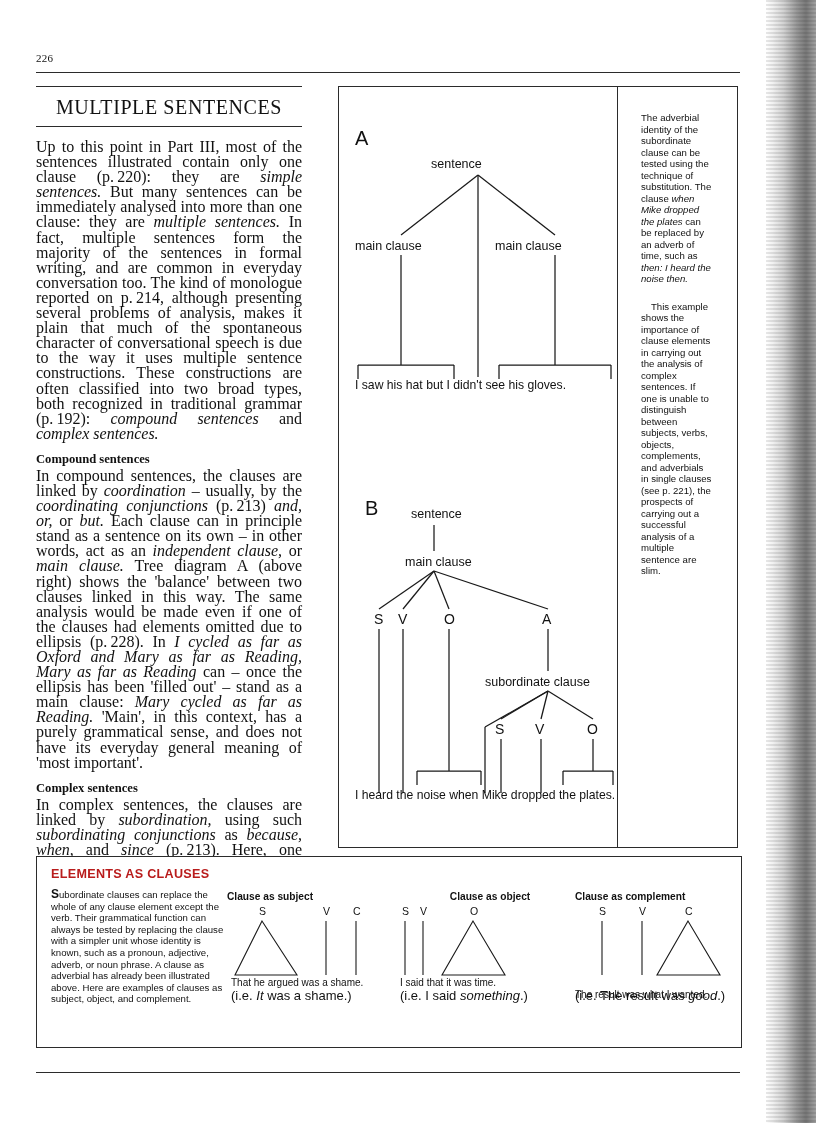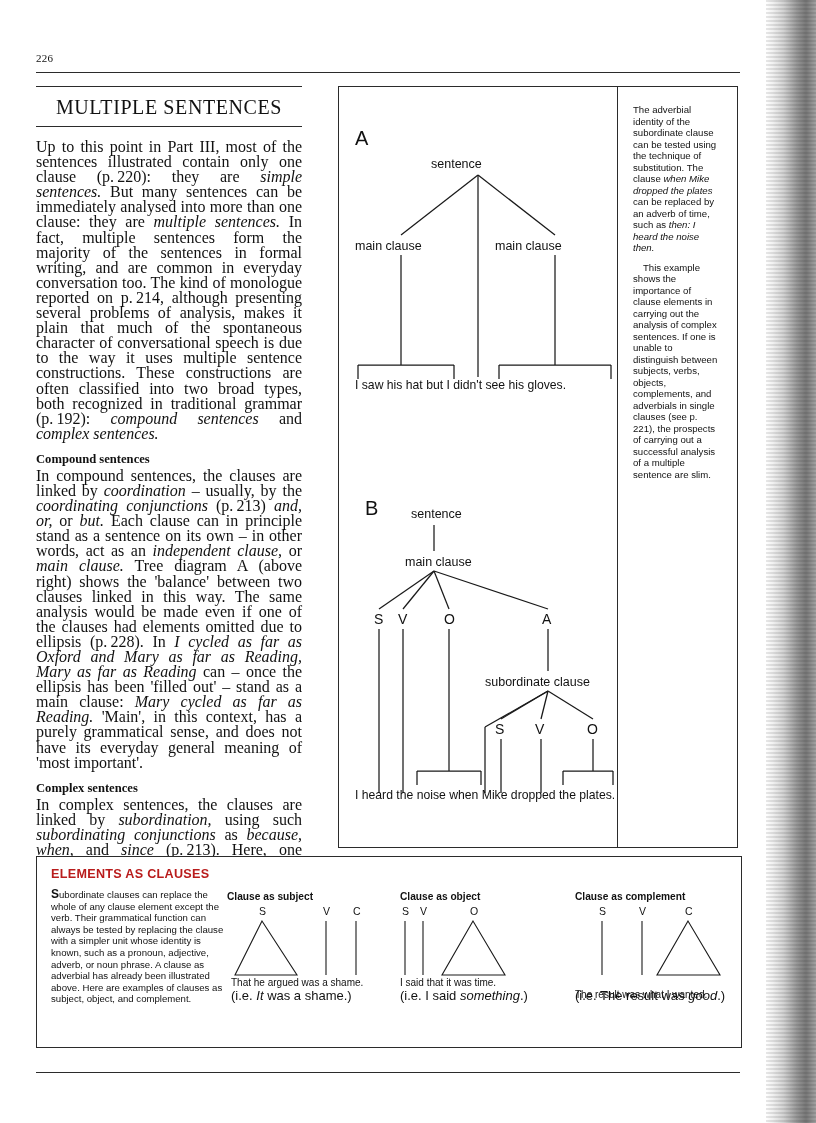--- a/index.html
+++ b/index.html
@@ -58,21 +58,21 @@
   
   .panel-main{
     position:absolute;left:338px;top:86px;width:398px;height:760px;
     border:1.1px solid #2b2b2b;background:#fff;
   }
   .side-text{
     position:absolute;left:625px;top:96px;width:103px;
     font-family:"Liberation Sans",sans-serif;
     font-size:9.6px;line-height:11.5px;color:#111;text-align:left;
   }
-  .side-text p{margin:8px;}
+  .side-text p{margin:16px;}
   .side-text p.indent{text-indent:10px;}
 
   .diagram{position:absolute;}
   .lbl{
     position:absolute;font-family:"Liberation Sans",sans-serif;
     color:#111;white-space:nowrap;
   }
   .big-letter{
     position:absolute;font-family:"Liberation Sans",sans-serif;
     font-size:20px;color:#111;
@@ -251,21 +251,21 @@
         <path class="ln-thin" d="M35,38 L 8,92 L 70,92 Z"></path>
         <path class="ln-thin" d="M99,38 L 99,92"></path>
         <path class="ln-thin" d="M129,38 L 129,92"></path>
       </svg>
       <div class="mini-sent" style="left:4px;top:94px;">That he argued  was  a shame.</div>
       <div class="mini-gloss" style="left:4px;top:107px;">
         <span>(i.e. </span><span class="it">It</span><span> was a shame.)</span>
       </div>
     </div>
 
-    <div class="mini" style="left:363px;width:180px;height:150px;">
+    <div class="mini" style="left:363px;width:180px;height:150px;text-align:center;">
       <div class="mini-h">Clause as object</div>
       <div class="lbl" style="left:2px;top:22px;font-size:10.5px;">S</div>
       <div class="lbl" style="left:20px;top:22px;font-size:10.5px;">V</div>
       <div class="lbl" style="left:70px;top:22px;font-size:10.5px;">O</div>
       <svg width="180" height="150">
         <path class="ln-thin" d="M5,38 L 5,92"></path>
         <path class="ln-thin" d="M23,38 L 23,92"></path>
         <path class="ln-thin" d="M73,38 L 42,92 L 105,92 Z"></path>
       </svg>
       <div class="mini-sent" style="left:0px;top:94px;">I  said  that it was time.</div>

